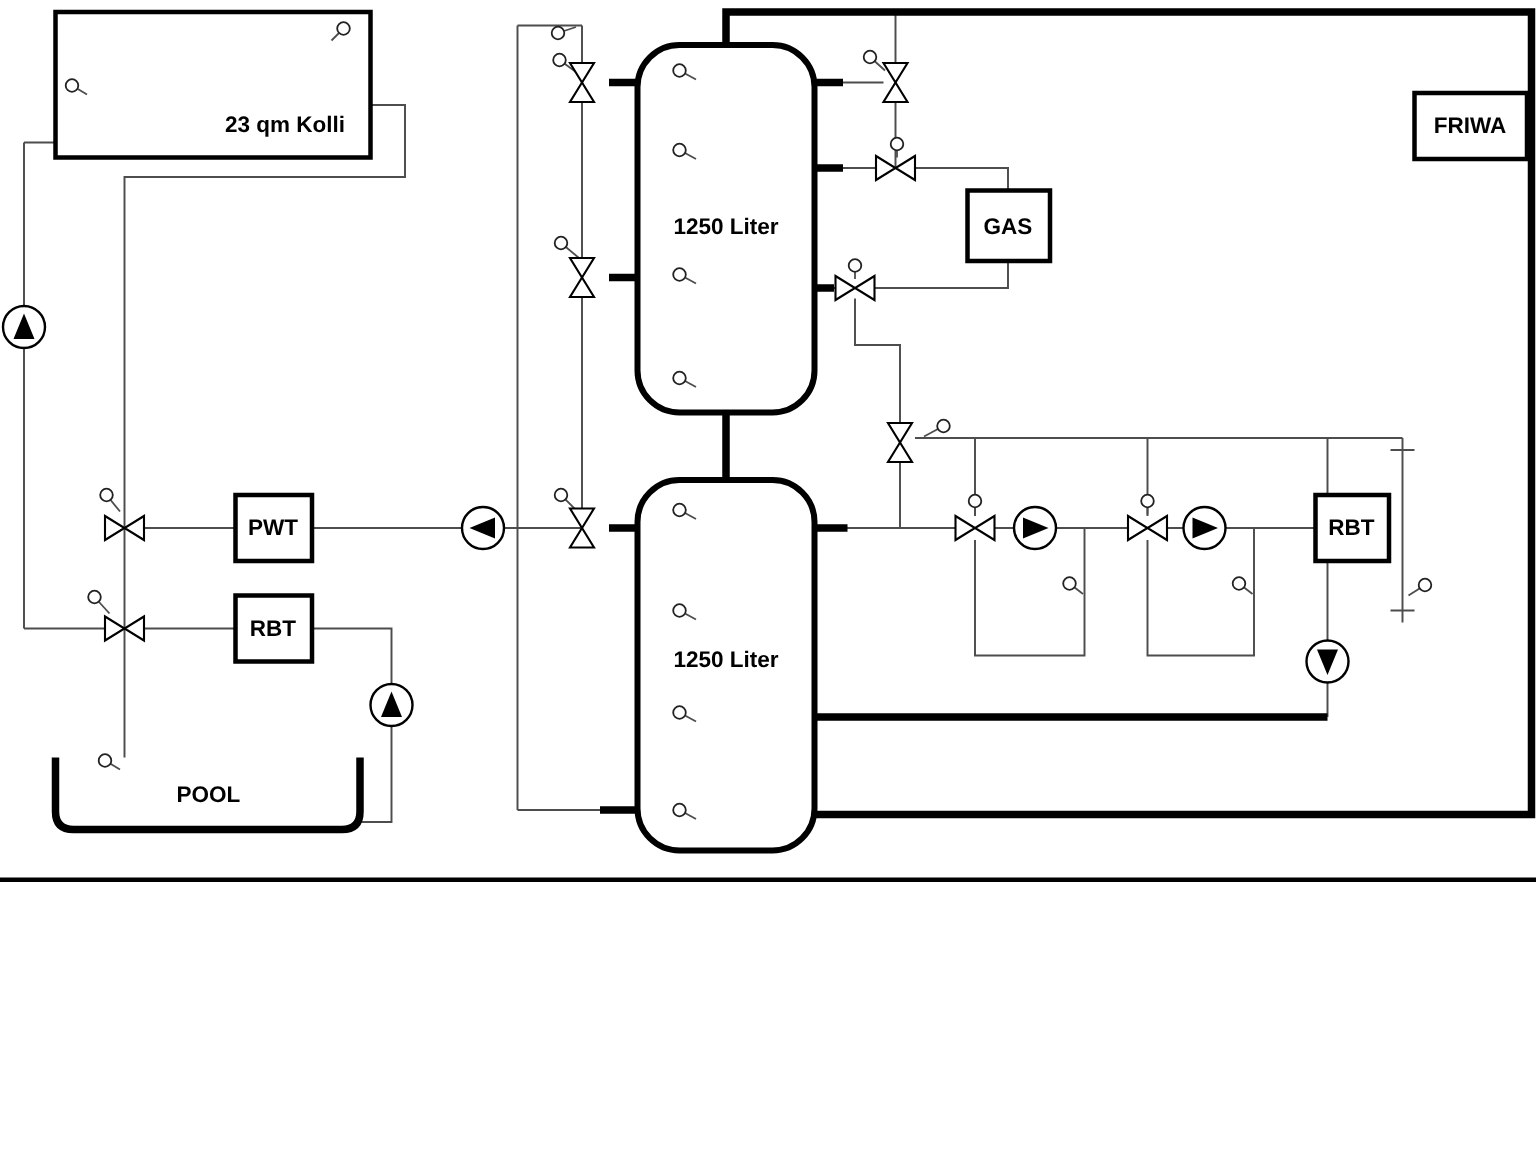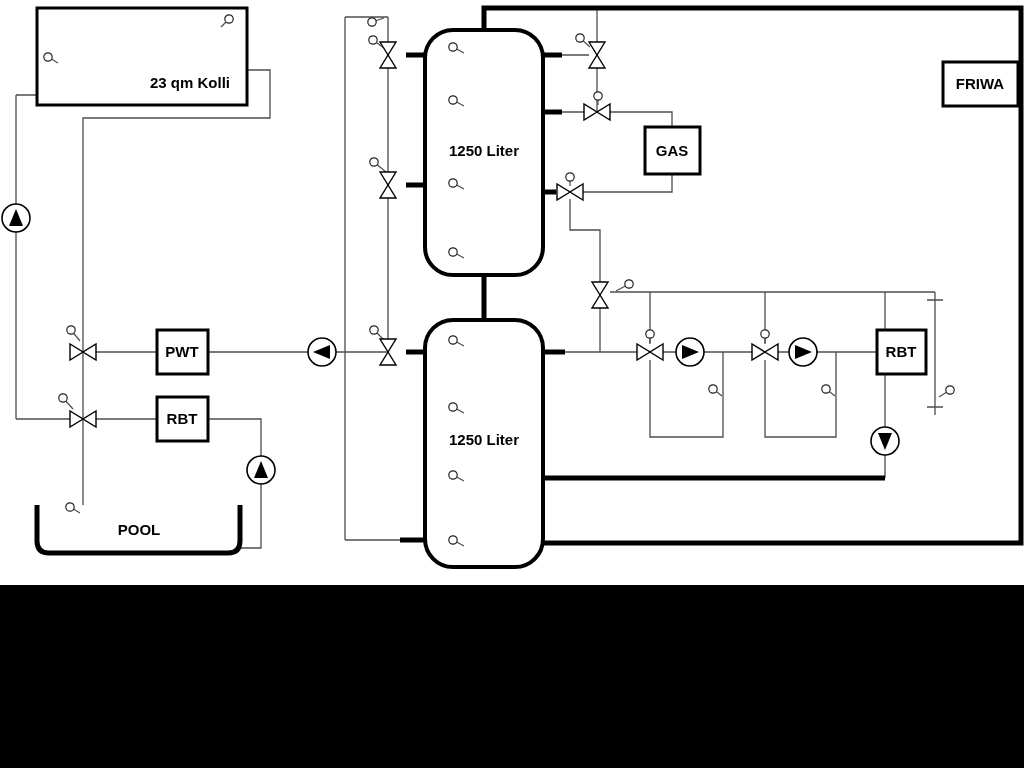--- a/index.html
+++ b/index.html
@@ -1,16 +1,16 @@
 <!DOCTYPE html>
 <html><head>
 <meta charset="utf-8">
 <style>
   html,body{margin:0;padding:0;background:#fff;}
-  .stage{position:relative;width:1024px;height:768px;overflow:hidden;background:#fff;}
+  .stage{position:relative;width:1024px;height:588px;overflow:hidden;background:#fff;}
   svg{display:block;font-family:"Liberation Sans", sans-serif;}
   text{font-size:15px;font-weight:bold;fill:#000;}
   text.tank-label{font-weight:bold;}
 </style>
 </head>
 <body>
 
 <div class="stage">
 <svg width="1024" height="768" viewBox="0 0 1024 768">
 

